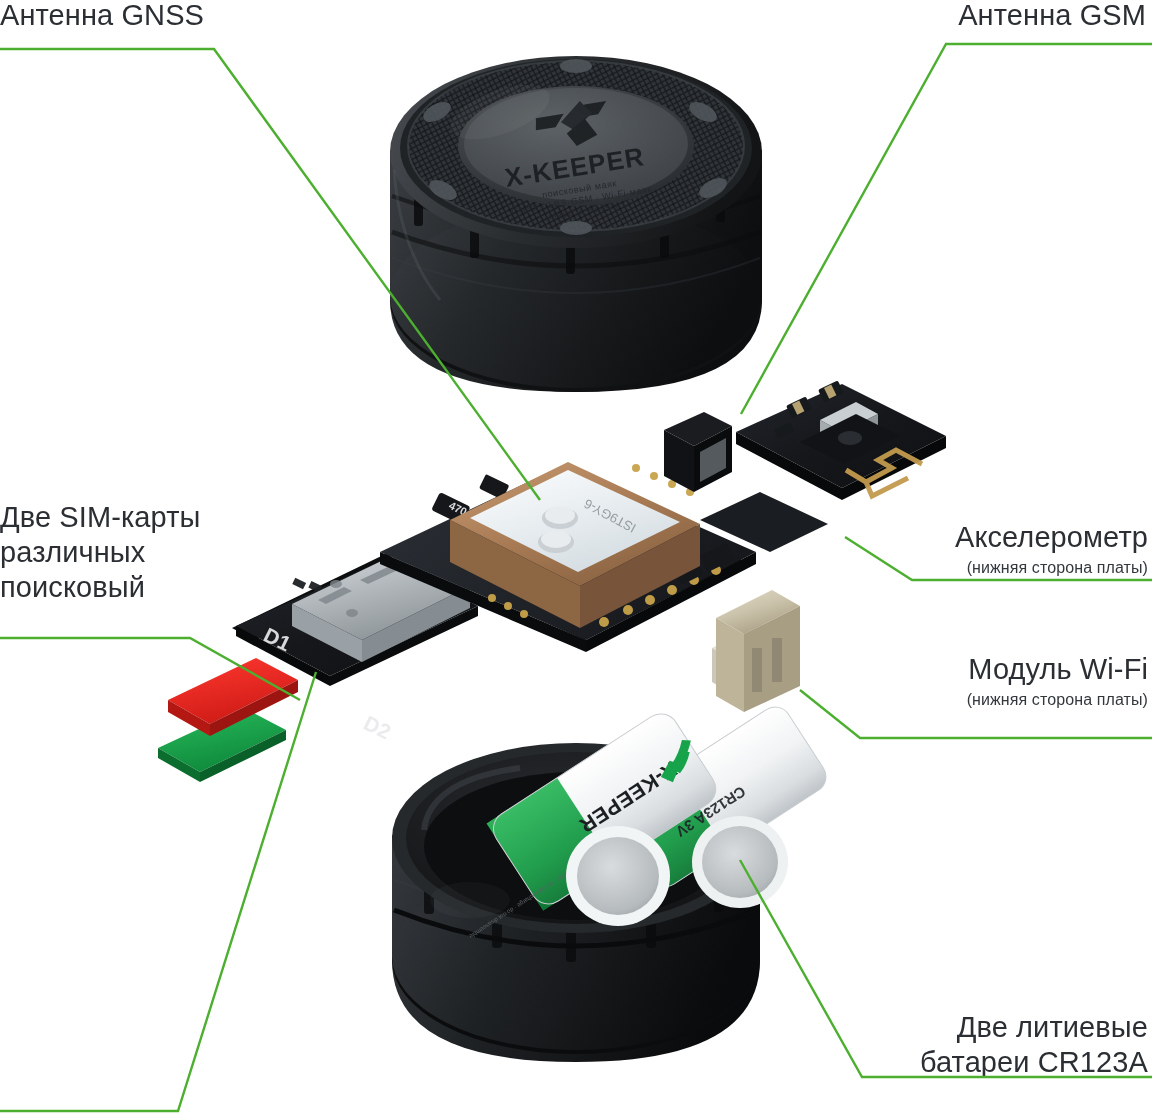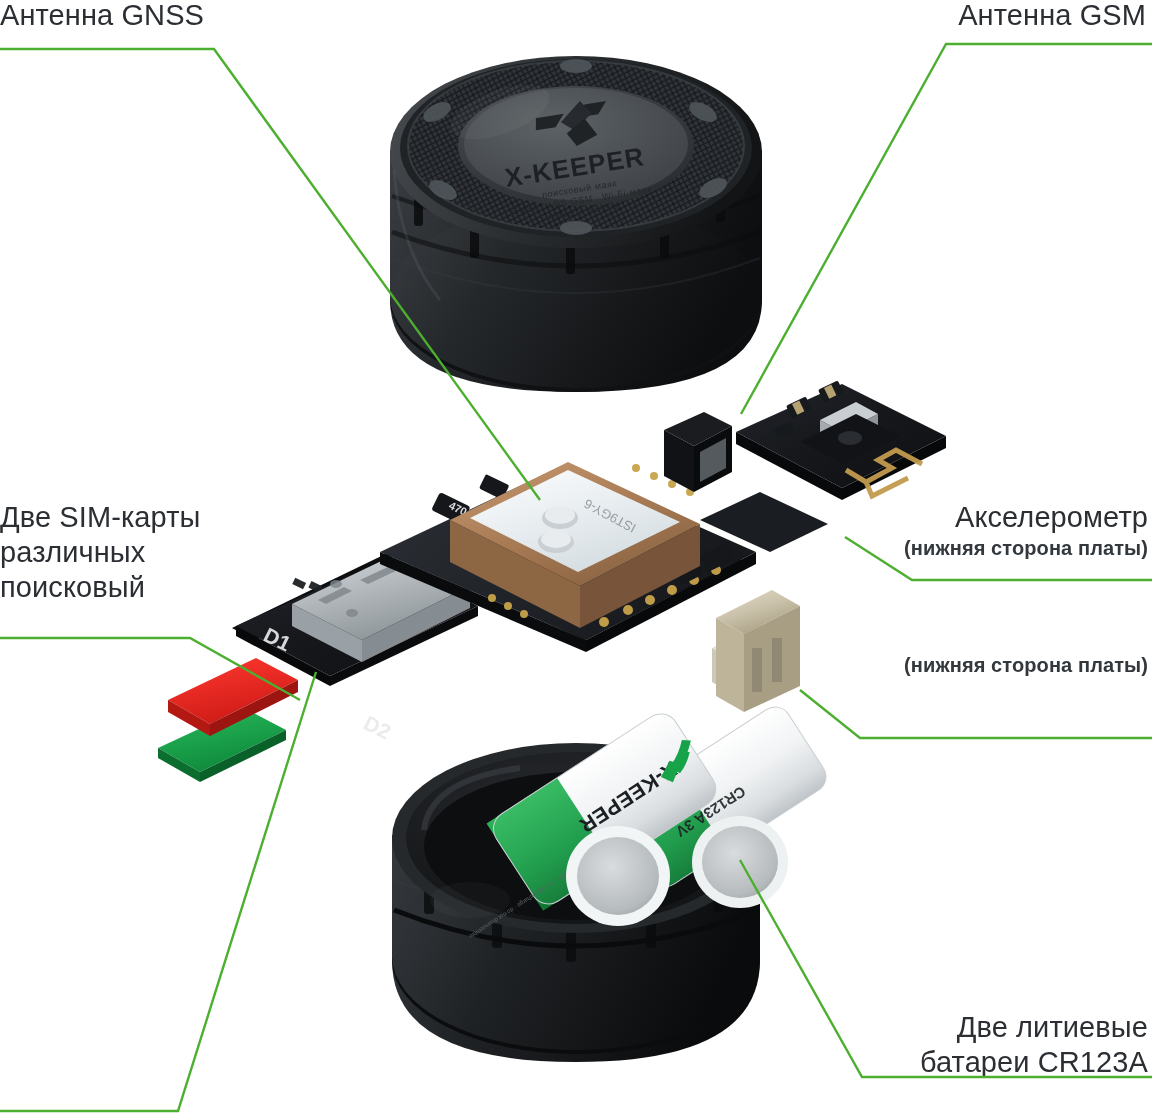--- a/index.html
+++ b/index.html
@@ -3,29 +3,29 @@
 <meta charset="utf-8">
 <style>
   html,body{margin:0;padding:0;background:#ffffff;}
   body{width:1152px;height:1118px;overflow:hidden;
        font-family:"Liberation Sans","DejaVu Sans",sans-serif;}
   #stage{position:relative;width:1152px;height:1118px;background:#fff;}
 
   
   .label{position:absolute;color:#2b2f33;letter-spacing:.1px;}
   .label .ttl{font-size:29px;line-height:35px;font-weight:400;white-space:pre-line;}
-  .label .sub{font-size:20px;line-height:26px;font-weight:700;color:#33383d;}
+  .label .sub{font-size:16px;line-height:26px;font-weight:400;color:#33383d;}
   .lbl-right{text-align:right;}
   .lbl-left{text-align:left;}
 
   
   #lbl-gnss{left:0px;  top:-2px;}
   #lbl-gsm {right:6px; top:-2px;}
   #lbl-sim {left:0px;  top:500px;}
-  #lbl-accel{right:4px;top:500px;}
+  #lbl-accel{right:4px;top:520px;}
   #lbl-wifi{right:4px; top:652px;}
   #lbl-slots{left:0px; top:1010px;}
   #lbl-batt{right:4px; top:1010px;margin-left:40px;}
 
   
   #leaders,#art{position:absolute;left:0;top:0;width:1152px;height:1118px;}
   #leaders{z-index:6;pointer-events:none;}
   #art{z-index:3;}
 </style>
 </head>
@@ -415,20 +415,21 @@
 различных
 поисковый</div>
   </div>
 
   <div class="label lbl-right" id="lbl-accel">
     <div class="ttl">Акселерометр</div>
     <div class="sub">(нижняя сторона платы)</div>
   </div>
 
   <div class="label lbl-right" id="lbl-wifi">
+    <div class="ttl">Модуль Wi-Fi</div>
     <div class="sub">(нижняя сторона платы)</div>
   </div>
 
 
   <div class="label lbl-right" id="lbl-batt">
     <div class="ttl">Две литиевые
 батареи CR123A</div>
   </div>
 
 </div>

